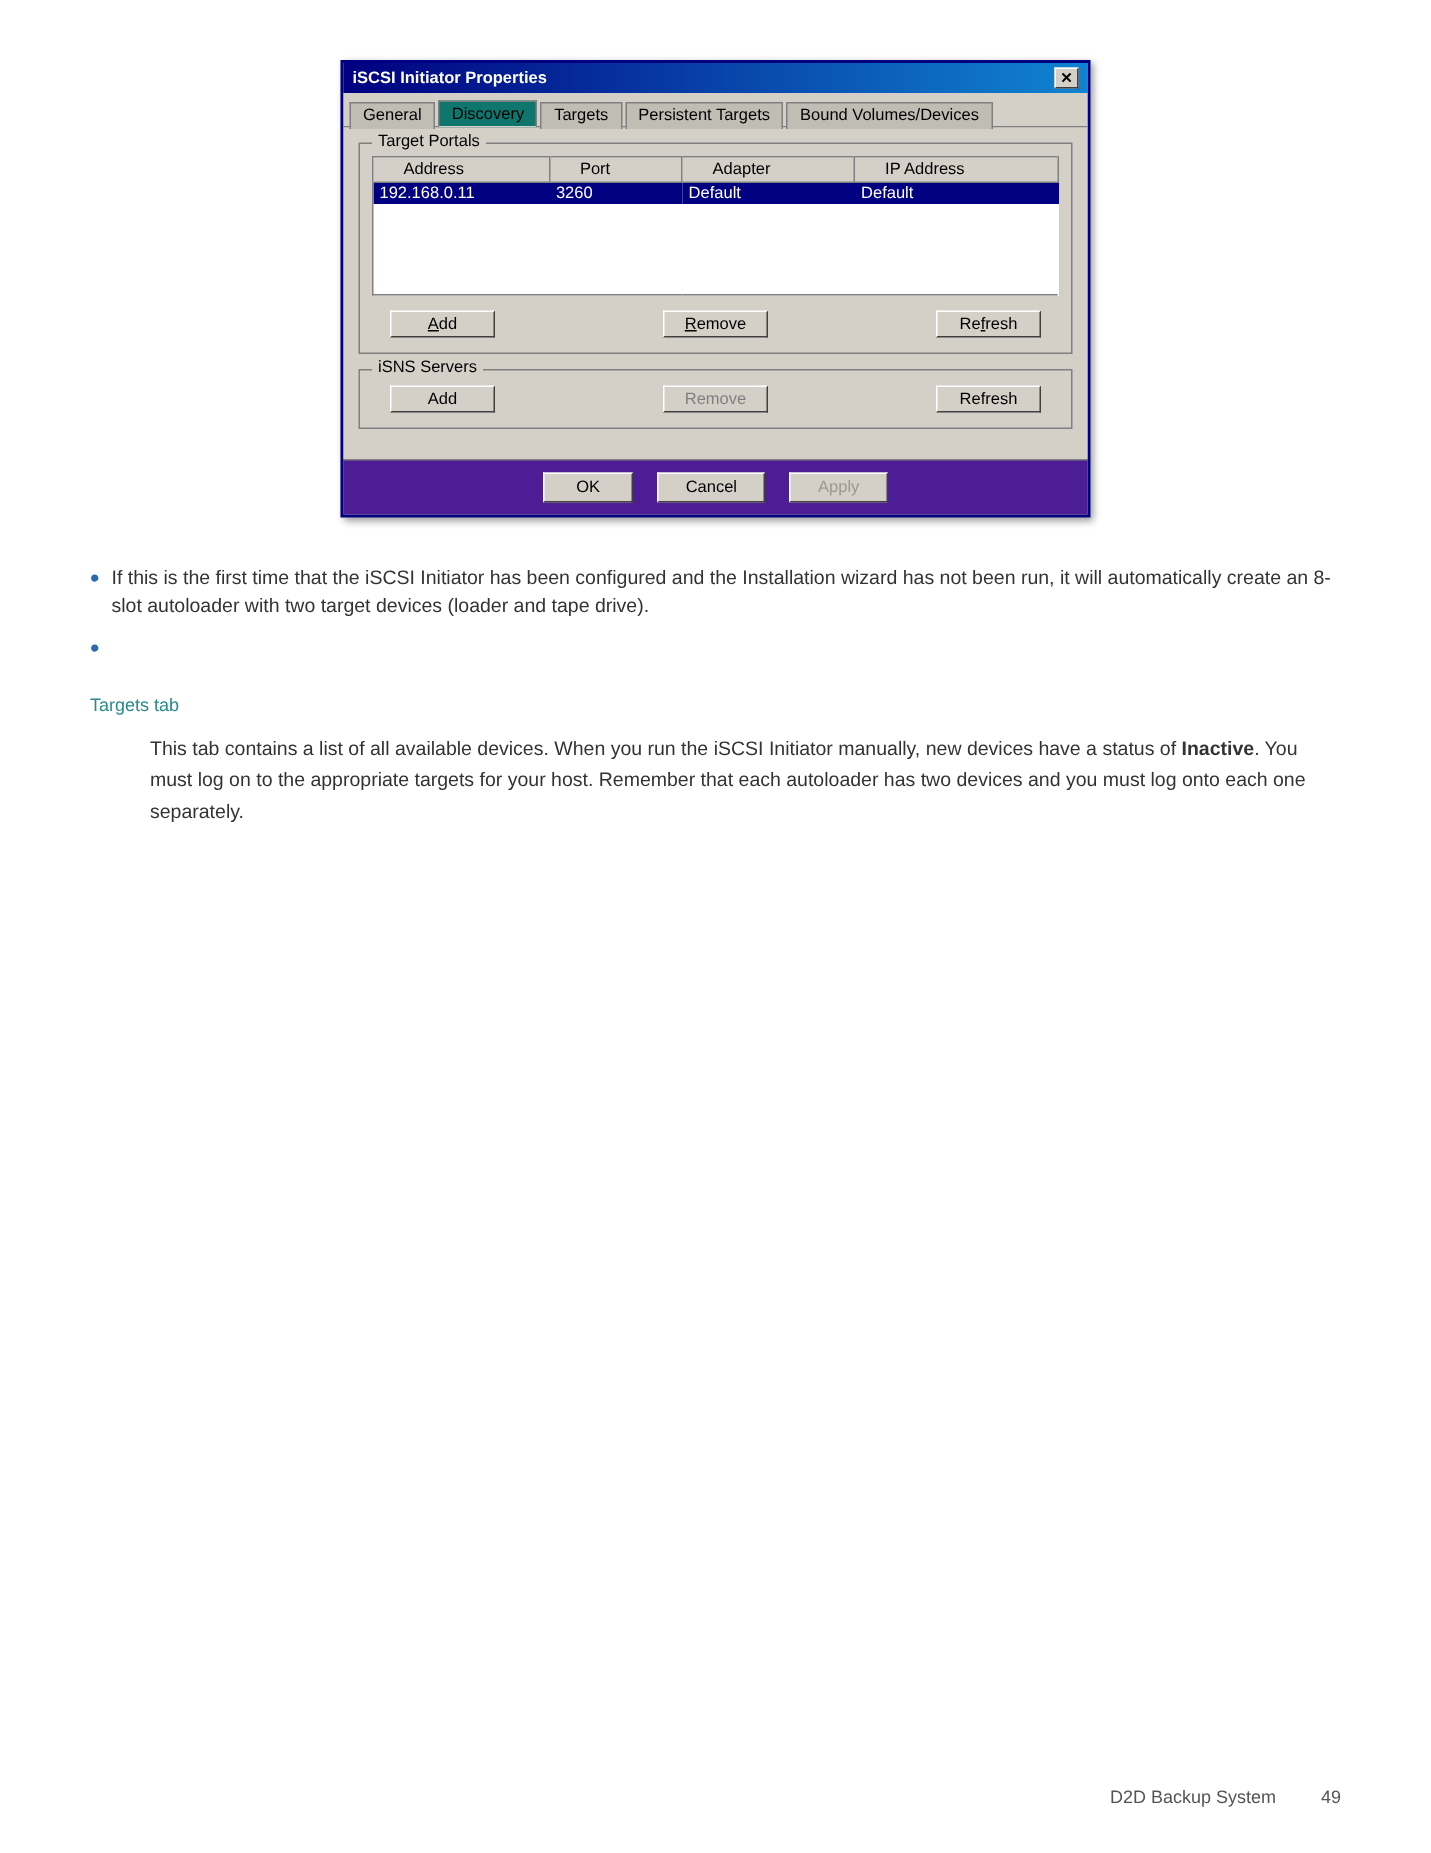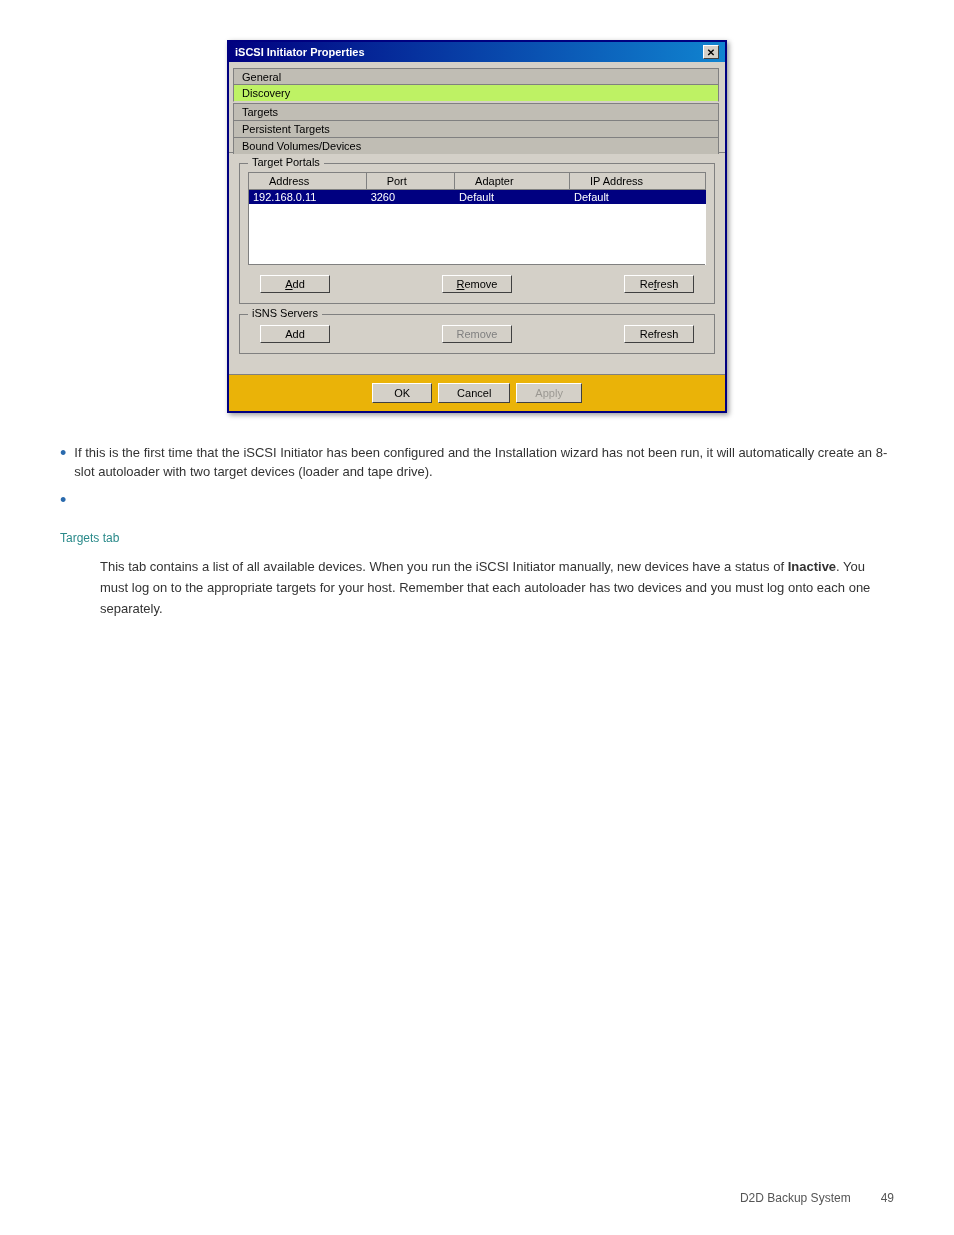--- a/index.html
+++ b/index.html
@@ -58,37 +58,36 @@
       font-size: 10px;
       color: #000;
       cursor: pointer;
     }
 
     .dialog-tabs {
       display: flex;
       background: #d4d0c8;
       padding: 4px 4px 0 4px;
       border-bottom: 1px solid #808080;
-      flex-direction: column;
     }
 
     .tab {
       padding: 2px 8px;
       border: 1px solid #808080;
       border-bottom: none;
       background: #d4d0c8;
       margin-right: 2px;
       cursor: pointer;
       font-size: 11px;
       position: relative;
       top: 1px;
     }
 
     .tab.active {
-      background: #bef264;
+      background: #0f766e;
       border-bottom: 1px solid #d4d0c8;
       z-index: 2;
       font-weight: normal;
     }
 
     .tab.inactive {
       background: #c0bdb4;
       top: 2px;
     }
 
@@ -198,23 +197,23 @@
     .name-table-body {
       height: 80px;
       background: #ffffff;
     }
 
     
     .dialog-footer {
       padding: 8px 10px;
       display: flex;
       justify-content: center;
-      gap: 6px;
+      gap: 16px;
       border-top: 1px solid #808080;
-      background: #eab308;
+      background: #4c1d95;
     }
 
     .footer-btn {
       padding: 3px 18px;
       background: #d4d0c8;
       border: 1px solid #ffffff;
       border-right-color: #404040;
       border-bottom-color: #404040;
       font-size: 11px;
       cursor: pointer;

